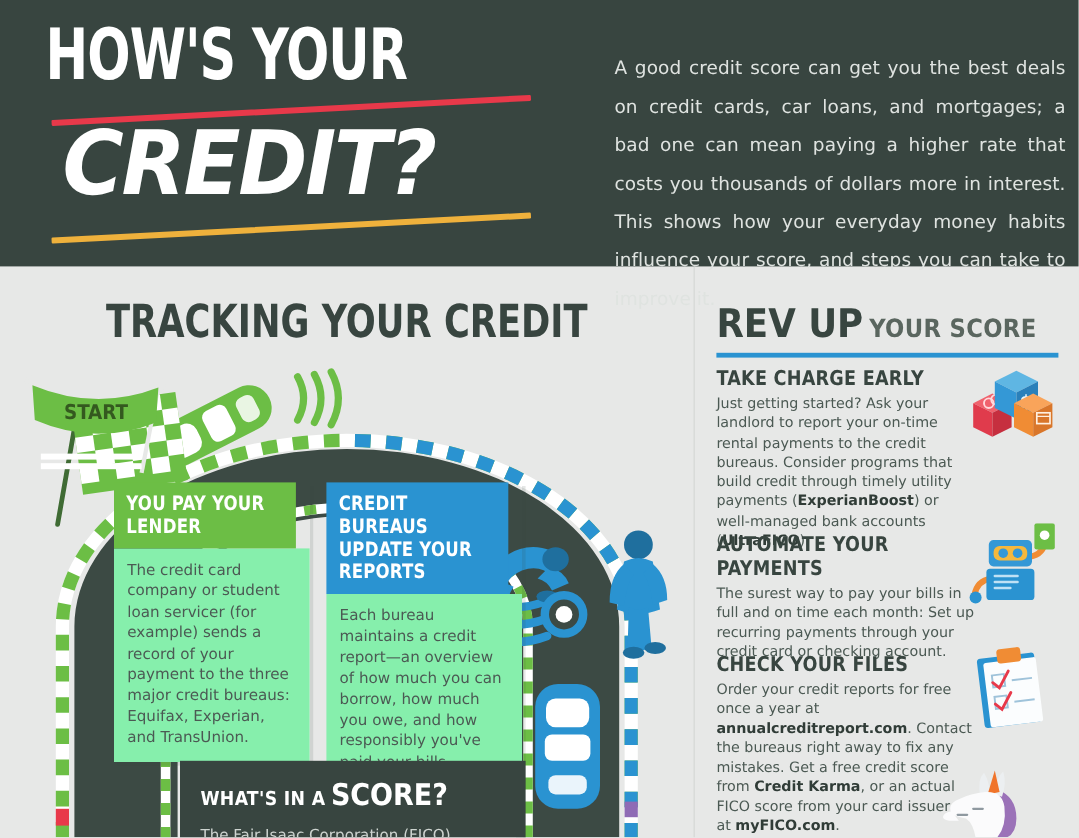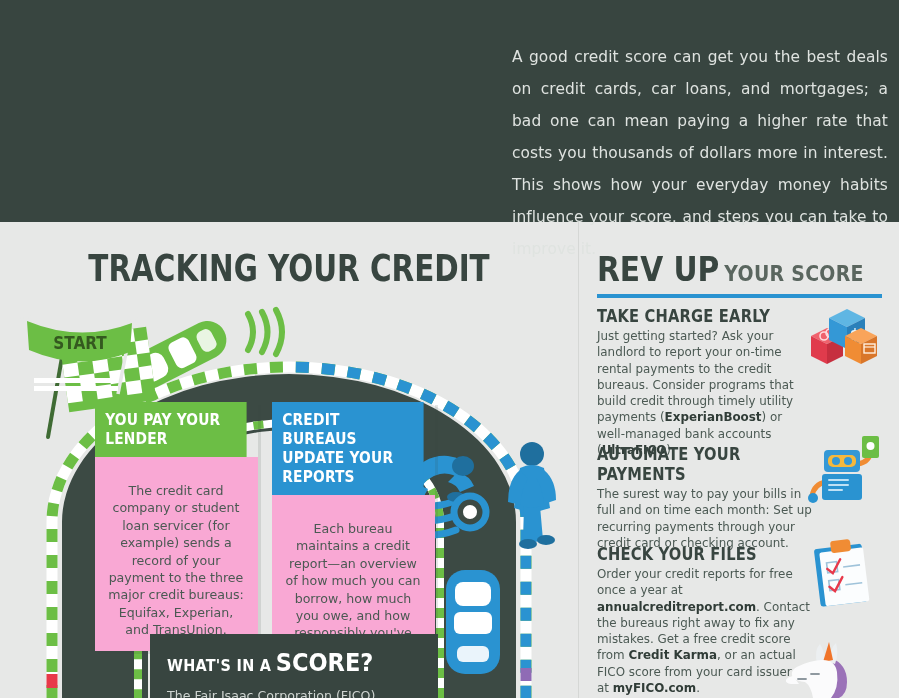--- a/index.html
+++ b/index.html
@@ -49,24 +49,23 @@
   .track-svg{position:absolute;left:0;top:0;width:578px;height:476px;}
 
   
   .card{position:absolute;box-shadow:3px 3px 0 rgba(56,69,64,.13);}
   .card-head{
     font-family:"DejaVu Sans Condensed","Liberation Sans Narrow","Liberation Sans",sans-serif;
     font-weight:700;color:#fff;font-size:16.5px;line-height:19px;letter-spacing:.2px;
     padding:8px 10px 9px 11px;transform:scaleX(0.93);transform-origin:left center;
   }
   .card-body{
-    background:#f9a8d4;padding:25px 12px 12px 11px;
+    background:#86efac;padding:9px 12px 12px 11px;
     color:#4b5953;font-size:12.6px;line-height:17.4px;
     font-family:"DejaVu Sans","Liberation Sans",sans-serif;
-    text-align:center;
   }
   .card-green{left:95px;top:180px;width:163px;}
   .card-green .card-head{background:#6cbe45;}
   .card-blue{left:272px;top:180px;width:163px;}
   .card-blue .card-head{background:#2a93d1;}
 
   .card-dark{position:absolute;left:150px;top:412px;width:255px;background:#384540;padding:14px 16px 16px 17px;}
   .card-dark .dk-title{white-space:nowrap;}
   .dk-small{
     font-family:"DejaVu Sans Condensed","Liberation Sans Narrow","Liberation Sans",sans-serif;
@@ -113,20 +112,26 @@
   .ic2{left:225px;top:214px;}
   .ic3{left:228px;top:314px;}
   .ic4{left:200px;top:420px;}
 </style>
 </head>
 <body>
 
 <div class="page">
 
   <div class="header">
+    <div class="hl-wrap">
+      <div class="title-top">HOW'S YOUR</div>
+      <div class="rule-red"></div>
+      <div class="title-bot">CREDIT?</div>
+      <div class="rule-yellow"></div>
+    </div>
     <div class="intro">A good credit score can get you the best deals on credit cards, car loans, and mortgages; a bad one can mean paying a higher rate that costs you thousands of dollars more in interest. This shows how your everyday money habits influence your score, and steps you can take to improve it.</div>
   </div>
 
   <div class="col-divider"></div>
 
   <div class="left-panel">
 
     <div class="left-title">TRACKING YOUR CREDIT</div>
 
     <svg class="track-svg" viewBox="0 0 578 476">

